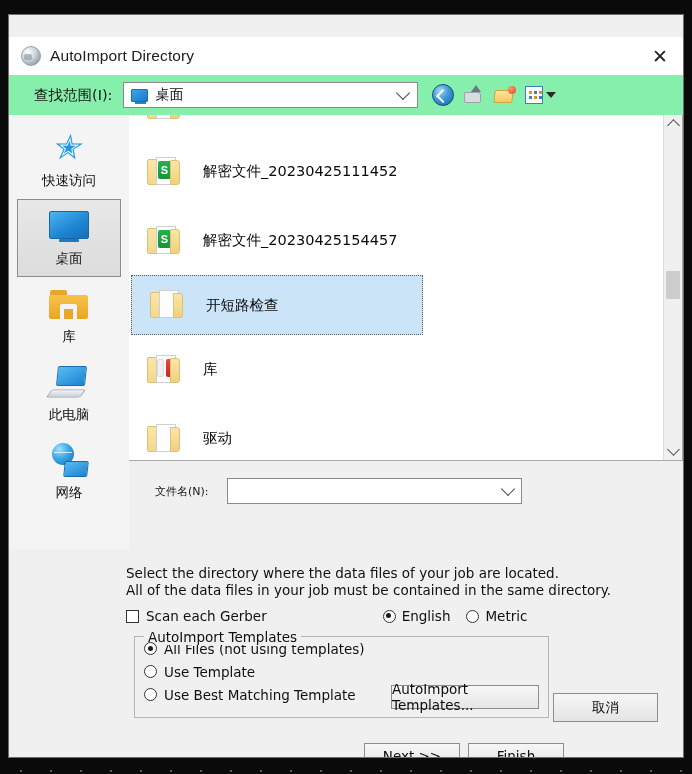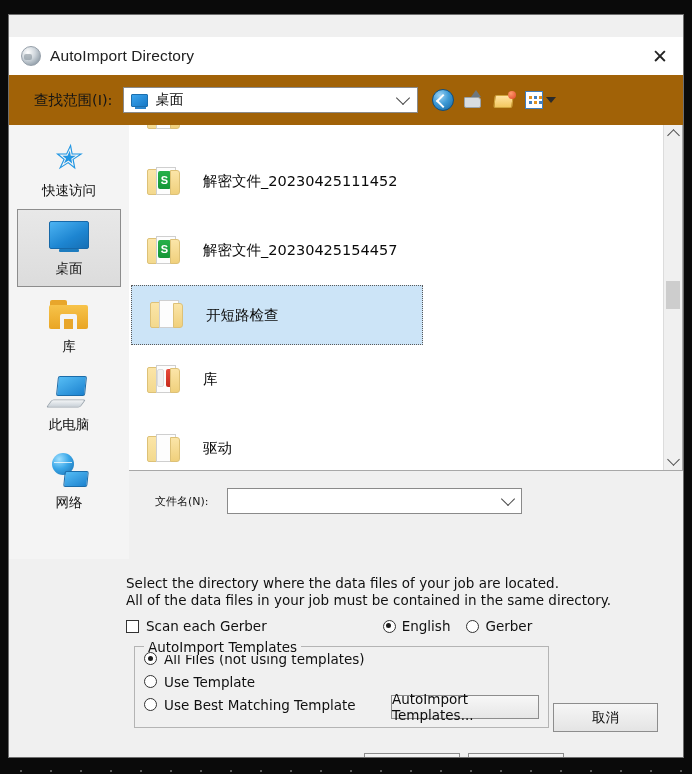--- a/index.html
+++ b/index.html
@@ -42,22 +42,22 @@
   }
   .title-text{font-size:15.5px;color:#202020;letter-spacing:.1px;}
   .close-btn{
     position:absolute;right:0;top:0;width:46px;height:38px;
     display:flex;align-items:center;justify-content:center;
     font-size:19px;color:#232323;font-family:"DejaVu Sans",sans-serif;
     line-height:1;cursor:default;
   }
   
   .lookin{
-    height:50px;display:flex;align-items:center;padding:0 0 0 25px;
-    background:#a16207;
+    height:40px;display:flex;align-items:center;padding:0 0 0 25px;
+    background:#86efac;
   }
   .lookin-label{font-size:14.5px;color:#151515;font-family:"DejaVu Sans","Liberation Sans",sans-serif;}
   .combo{
     margin-left:11px;width:295px;height:26px;background:#fff;
     border:1px solid #8a8a8a;box-sizing:border-box;
     display:flex;align-items:center;position:relative;
   }
   .combo .mon{
     width:17px;height:13px;margin-left:7px;margin-right:7px;flex:none;
     background:linear-gradient(145deg,#3ba5ee 0%,#1879c6 100%);
@@ -428,21 +428,21 @@
       <div class="desc">Select the directory where the data files of your job are located.</div>
       <div class="desc">All of the data files in your job must be contained in the same directory.</div>
 
       <div class="optrow">
         <span class="chk"></span>
         <span class="optlabel">Scan each Gerber</span>
         <span class="unit-group">
           <span class="radio on"></span>
           <span class="optlabel">English</span>
           <span class="radio"></span>
-          <span class="optlabel">Gerber</span>
+          <span class="optlabel">Metric</span>
         </span>
       </div>
 
       <div class="group">
         <div class="group-title">AutoImport Templates</div>
         <div class="grow">
           <span class="radio on"></span>
           <span class="optlabel">All Files (not using templates)</span>
         </div>
         <div class="grow">

